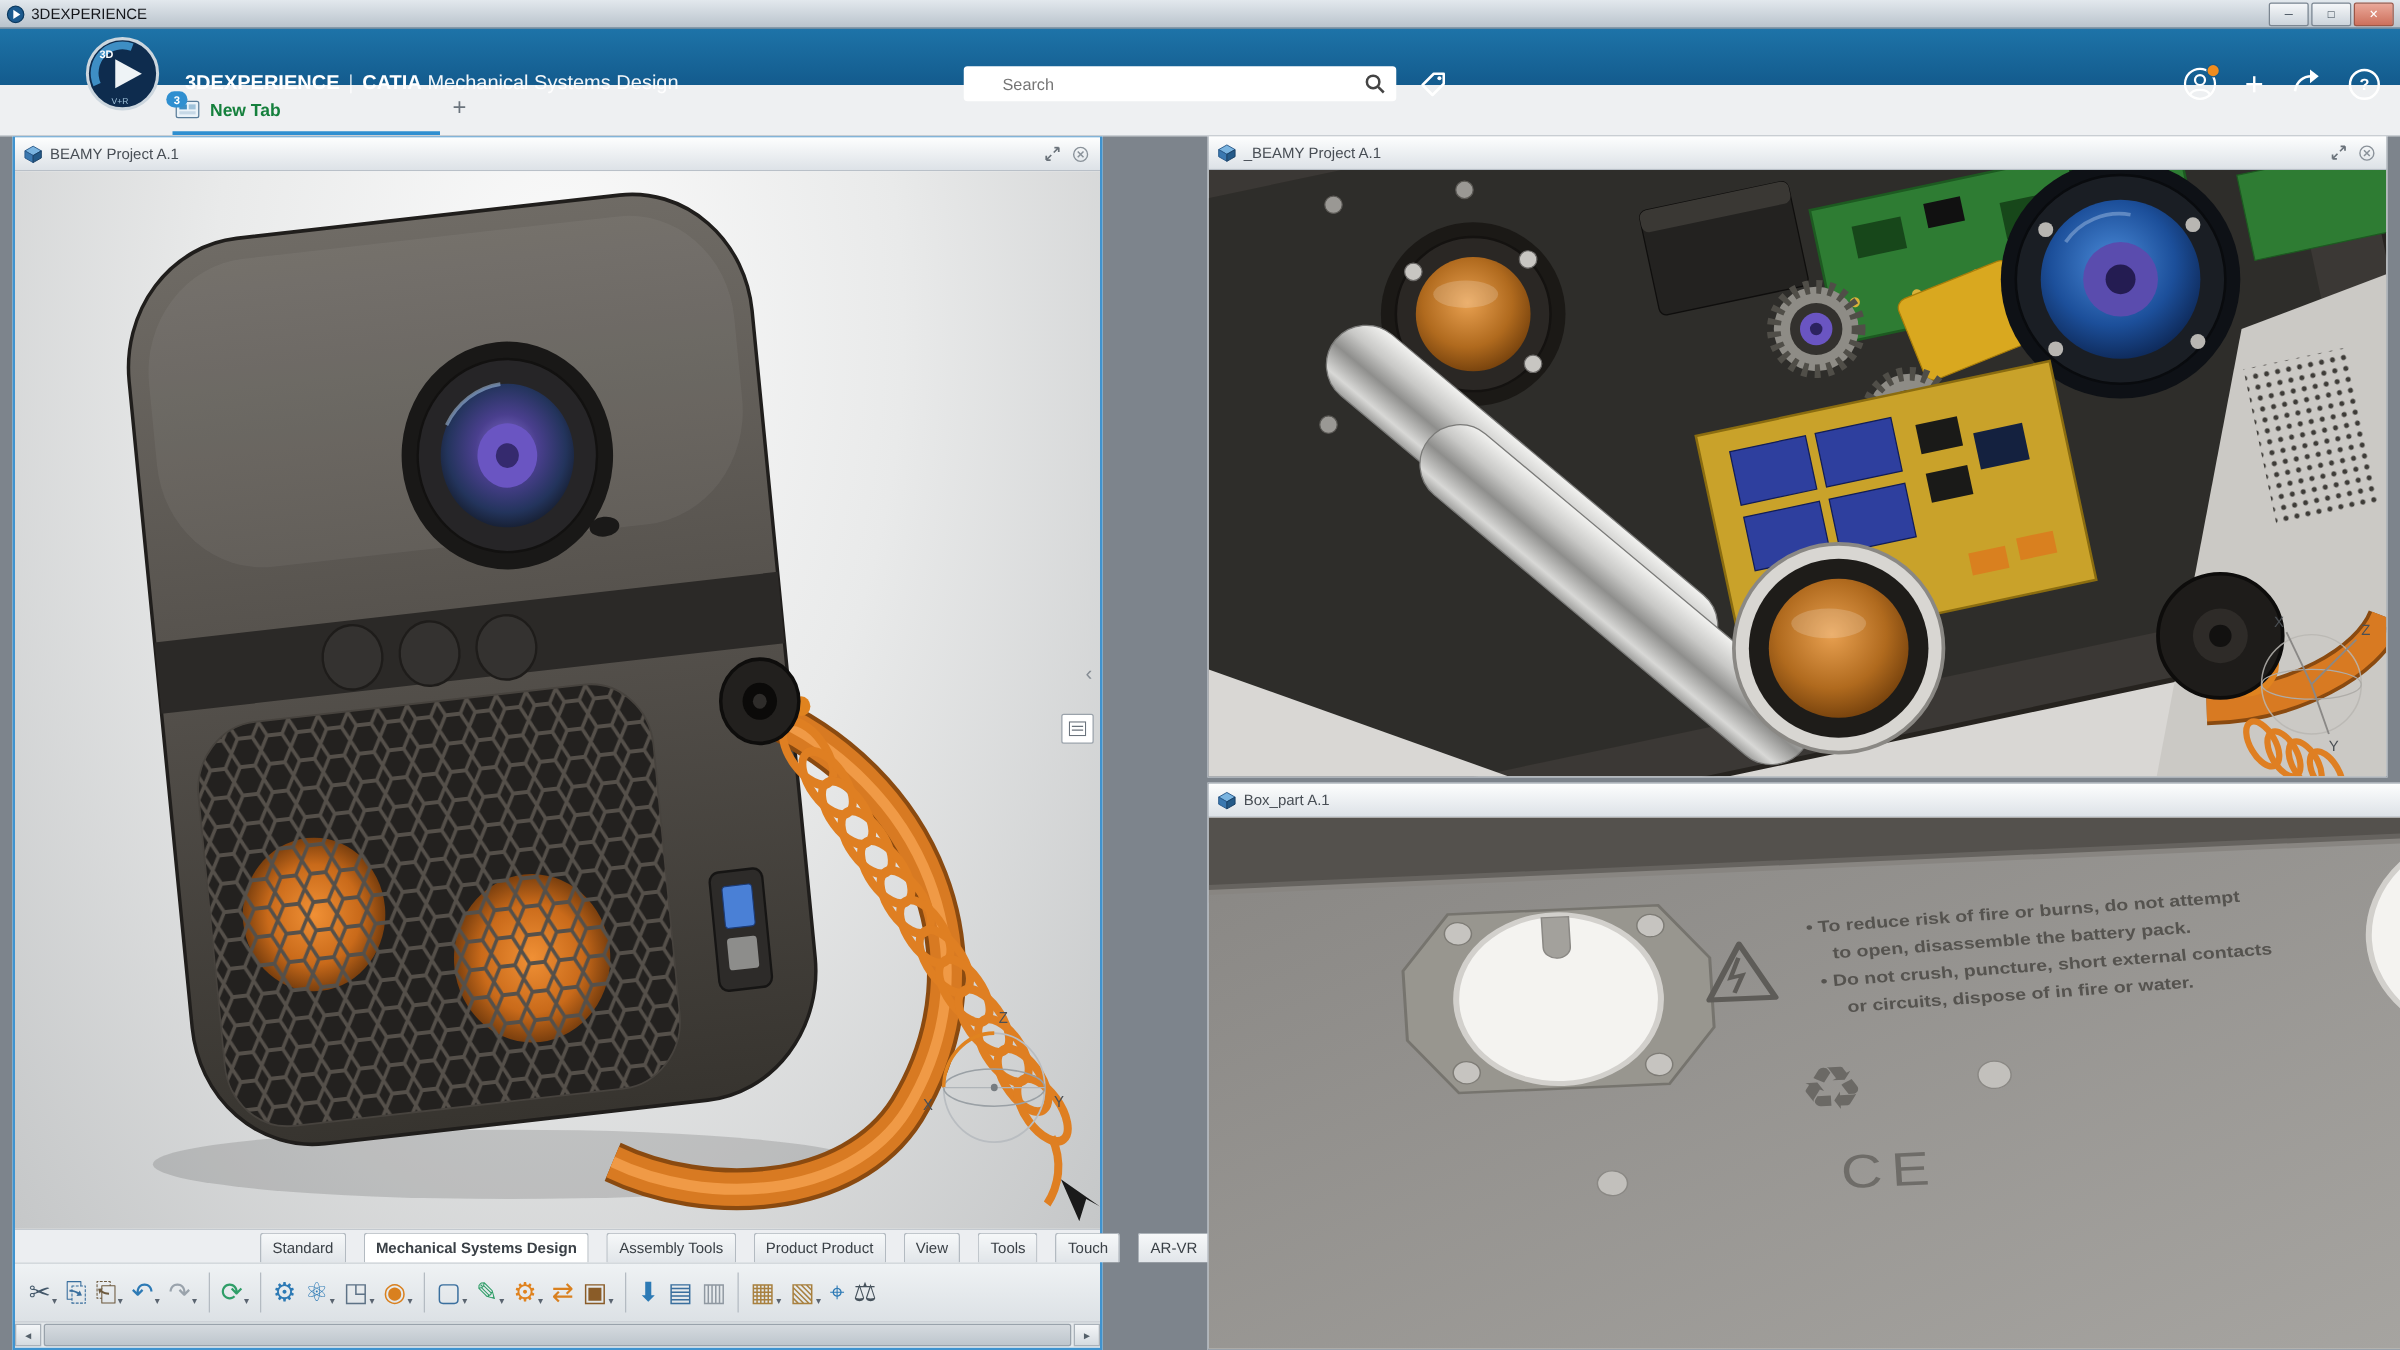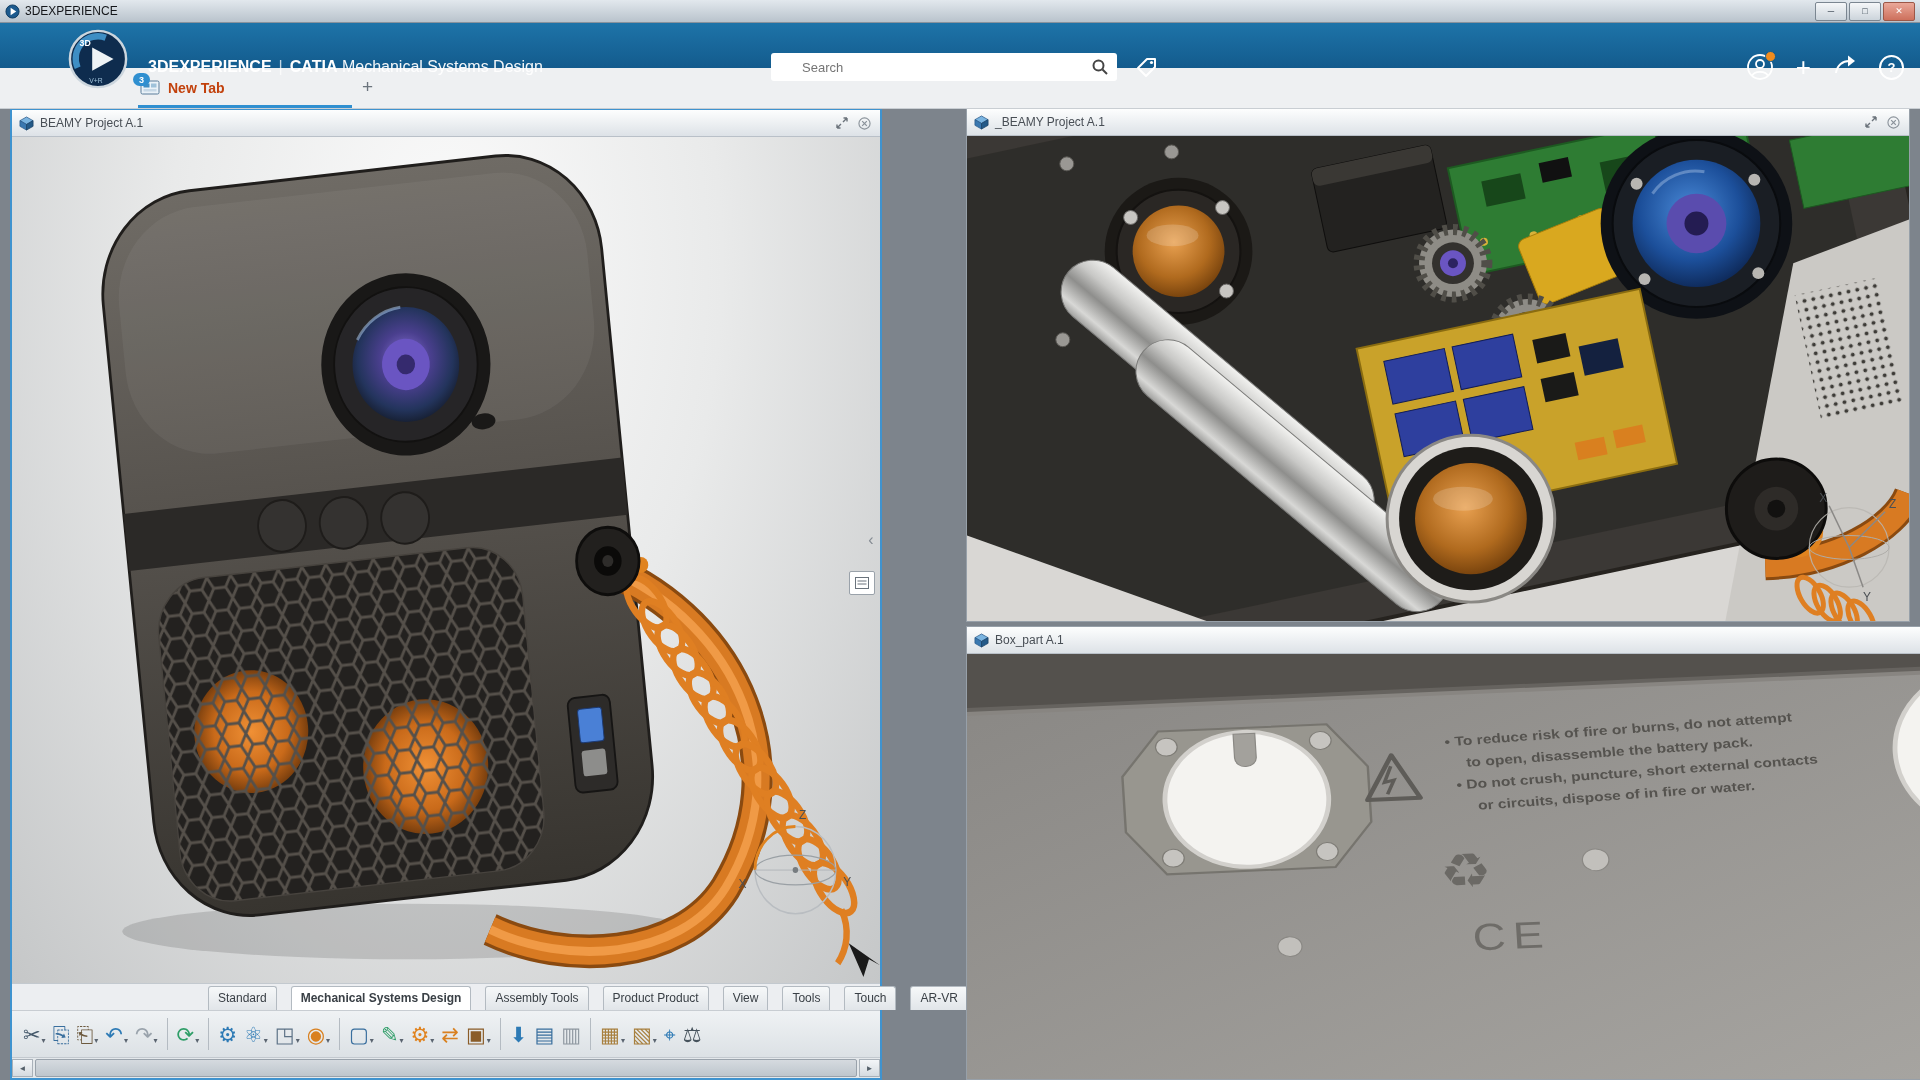--- a/index.html
+++ b/index.html
@@ -40,21 +40,21 @@
     align-items:center;justify-content:center;font-size:13px;font-weight:bold;}
 
   
   .tabbar{position:absolute;left:0;top:68px;right:0;height:40px;background:#eef0f2;
     border-bottom:1px solid #c9ced3;z-index:70;}
   .tab{position:absolute;left:140px;top:0;height:40px;display:flex;align-items:center;gap:8px;}
   .tab-icon-wrap{position:relative;width:20px;height:18px;}
   .tab-badge{position:absolute;left:-7px;top:-6px;min-width:13px;height:13px;border-radius:7px;
     background:#2f8fd0;color:#fff;font-size:9px;display:flex;align-items:center;justify-content:center;
     font-weight:bold;padding:0 2px;}
-  .tab-label{font-size:14px;color:#c2410c;font-weight:bold;}
+  .tab-label{font-size:14px;color:#15803d;font-weight:bold;}
   .tab-underline{position:absolute;left:138px;bottom:0;width:214px;height:3px;background:#2f8fd0;}
   .add-tab{position:absolute;left:362px;top:9px;font-size:19px;color:#6b747d;line-height:20px;}
 
   
   .workspace{position:absolute;left:0;top:108px;right:0;bottom:0;background:#7d848c;}
   .panel{position:absolute;background:#fff;border:1px solid #97a0a9;display:flex;
     flex-direction:column;box-sizing:border-box;}
   .panel.active{border:2px solid #3f93cf;}
   #panel-left{left:10px;top:0;width:872px;height:972px;}
   #panel-tr{left:966px;top:0;width:944px;height:514px;}

